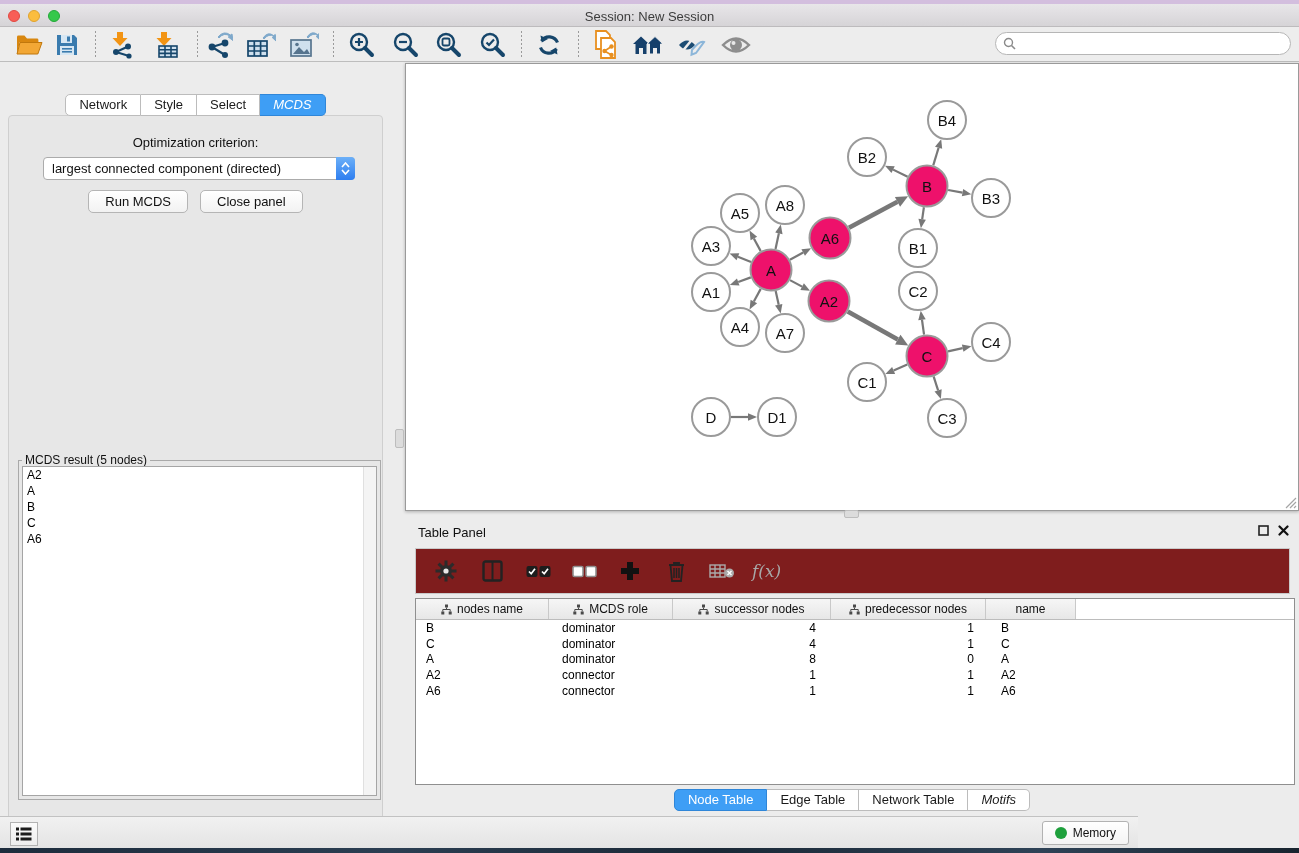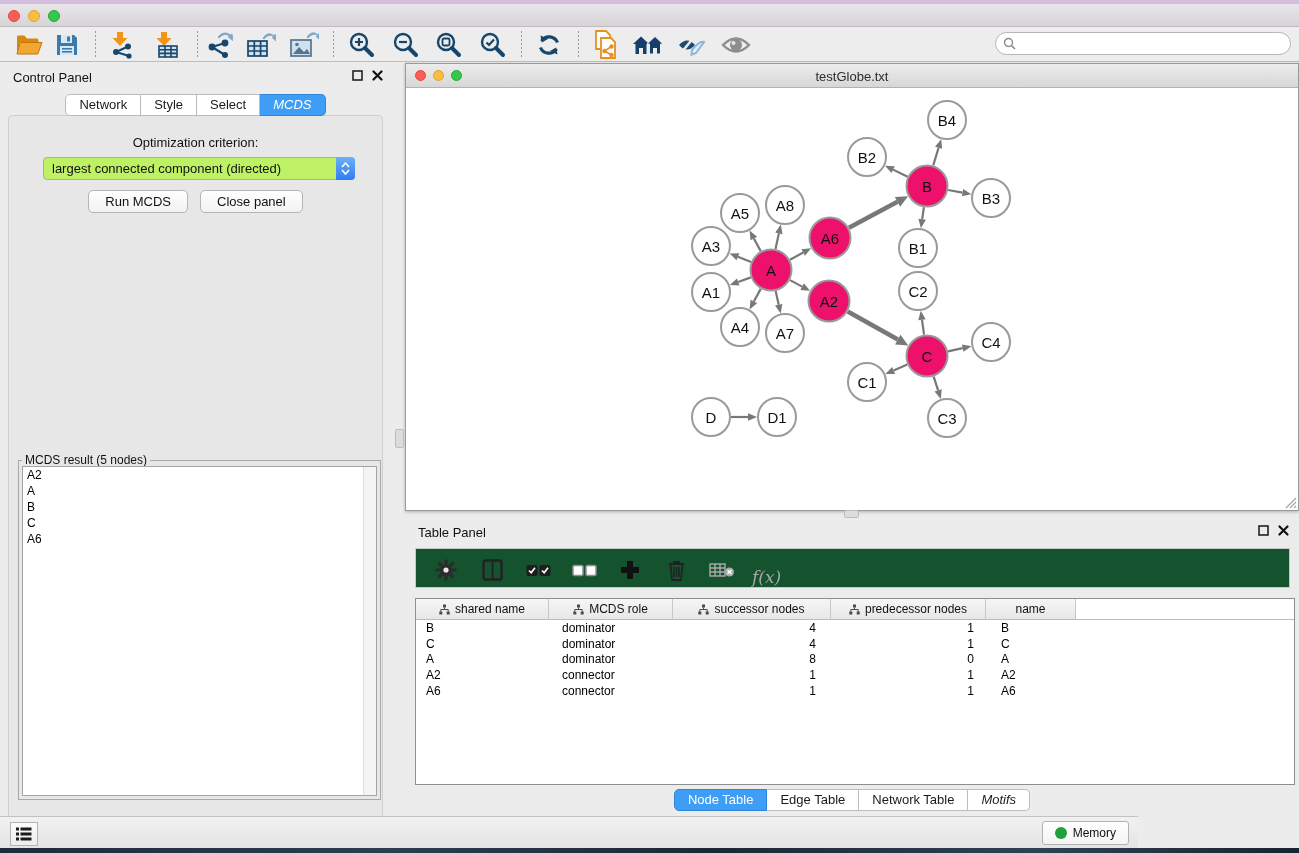--- a/index.html
+++ b/index.html
@@ -43,21 +43,21 @@
   .control-panel .cp-content { height:751px; }
   .cp-inner { position:relative; width:100%; height:100%;padding-left:35px; }
   .tabs-row { position:absolute; left:0; top:31px; width:391px; display:flex; justify-content:center; z-index:3; }
   .tabgroup { display:flex; }
   .tab { font-size:13px; color:#1a1a1a; background:#fff; border:1px solid #bcbcbc; border-left:none;
     padding:3px 13px 4px 13px; height:22px; display:flex; align-items:center; }
   .tab:first-child { border-left:1px solid #bcbcbc; border-radius:5px 0 0 5px; }
   .tab:last-child { border-radius:0 5px 5px 0;font-style:italic; }
   .tab.active { background:#3e9ef5; border-color:#2f86d8; color:#fff; }
   .opt-label { position:absolute; left:0; top:70px; width:100%; text-align:center; font-size:13px; color:#111; }
-  .dropdown { position:absolute; left:35px; top:93px; width:312px; height:23px; background:#bef264;
+  .dropdown { position:absolute; left:35px; top:93px; width:312px; height:23px; background:#ffffff;
     border:1px solid #ababab; border-radius:4px; display:flex; align-items:center; }
   .dropdown .dval { flex:1; font-size:13px; color:#111; padding-left:8px; white-space:nowrap; overflow:hidden; }
   .dropdown .stepper { width:19px; height:23px; margin-right:-1px; border-radius:0 4px 4px 0;
     background:linear-gradient(#6cb0f8,#2e7ef0); display:flex; flex-direction:column; align-items:center; justify-content:center; gap:1px; }
   .cp-buttons { position:absolute; left:0; top:126px; width:100%; display:flex; justify-content:center; gap:12px; }
   .mac-btn { font-family:"Liberation Sans",sans-serif; font-size:13px; color:#111; background:linear-gradient(#ffffff,#f2f2f2);
     border:1px solid #b5b5b5; border-radius:5px; padding:3px 16px 4px 16px; height:23px; }
   .result-fieldset { position:absolute; left:10px; top:396px; width:354px; height:341px;
     border:1px solid #a9a9a9; background:#e7e7e7;text-decoration:underline; }
   .result-legend { position:absolute; left:3px; top:-8px; background:#e7e7e7; font-size:12px; color:#111; padding:0 3px; }
@@ -77,22 +77,22 @@
   .resize-grip { position:absolute; right:1px; bottom:1px; width:13px; height:13px; }
 
   
   .vsplit-handle { position:absolute; left:395px; top:429px; width:9px; height:19px;
     background:#dcdcdc; border:1px solid #bdbdbd; border-radius:2px; }
   .hsplit-handle { position:absolute; left:844px; top:510px; width:15px; height:8px;
     background:#dcdcdc; border:1px solid #bdbdbd; border-radius:2px; }
 
   
   .table-panel { position:absolute; left:405px; top:518px; width:894px; height:297px; background:#ececec; }
-  .tp-toolbar { position:absolute; left:10px; top:30px; width:875px; height:40px; background:#14532d;
-    border:1px solid #c9c9c9; display:flex; align-items:flex-end; gap:14px; padding-left:14px; }
+  .tp-toolbar { position:absolute; left:10px; top:30px; width:875px; height:46px; background:#7f1d1d;
+    border:1px solid #c9c9c9; display:flex; align-items:center; gap:14px; padding-left:14px; }
   .tp-ibtn { background:none; border:none; width:32px; height:34px; display:flex; align-items:center; justify-content:center; }
   .fx-label { font-family:"DejaVu Serif", serif; font-style:italic; font-size:17px; color:#a8a8a8; }
   .data-table { position:absolute; left:10px; top:80px; width:880px; height:187px; background:#fff; border:1px solid #8f8f8f; overflow:hidden; }
   .thead { display:flex; height:21px; border-bottom:1px solid #bcbcbc; }
   .th { background:linear-gradient(#f6f6f6,#e7e7e7); border-right:1px solid #c9c9c9; display:flex;
     align-items:center; justify-content:center; gap:5px; font-size:12px; color:#111; }
   .th:last-child { }
   .th-pad { flex:1; background:#fff; border-right:none; }
   .trow { display:flex; height:15.8px; align-items:center; }
   .td { font-size:12px; color:#000; overflow:hidden; white-space:nowrap; }
@@ -119,20 +119,21 @@
 
 <div id="root">
 
   <div class="titlebar">
     <div class="purple-strip"></div>
     <div class="traffic" style="top:10px;">
       <div class="tl red"></div>
       <div class="tl yellow"></div>
       <div class="tl green"></div>
     </div>
+    <div class="wtitle" style="top:9px;">Session: New Session</div>
   </div>
 
   <div class="toolbar">
     <button class="tbtn" style="left:11px">
       <svg width="28" height="24" viewBox="0 0 28 24">
         <path d="M2 21 V4 q0-1.4 1.4-1.4 h6 l2.6 3 h10 q1.4 0 1.4 1.4 V9 H4.8 Z" fill="#d88710"></path>
         <path d="M5 9.5 H27 L22.8 21 H2 Z" fill="#f2a735" stroke="#c0770c" stroke-width="1"></path>
       </svg>
     </button>
     <button class="tbtn" style="left:49px">
@@ -271,31 +272,20 @@
     <div class="searchbox">
       <svg width="13" height="13" viewBox="0 0 13 13">
         <circle cx="5.5" cy="5.5" r="4" fill="none" stroke="#8a8a8a" stroke-width="1.4"></circle>
         <path d="M8.5 8.5 L12 12" stroke="#8a8a8a" stroke-width="1.6"></path>
       </svg>
       <input type="text" placeholder="" style="">
     </div>
   </div>
 
   <div class="control-panel">
-    <div class="panel-titlerow">
-      <div class="panel-title">Control Panel</div>
-      <div class="panel-btns">
-        <svg width="11" height="11" viewBox="0 0 11 11">
-          <rect x="1" y="1" width="9" height="9" fill="none" stroke="#222" stroke-width="1.6"></rect>
-        </svg>
-        <svg width="11" height="11" viewBox="0 0 11 11">
-          <path d="M1.5 1.5 L9.5 9.5 M9.5 1.5 L1.5 9.5" stroke="#111" stroke-width="2.2" stroke-linecap="round"></path>
-        </svg>
-      </div>
-    </div>
     <div class="cp-content" style="top:52px;height:751px;max-height:751px;"></div>
     <div class="cp-inner" style="position:absolute;left:0;top:0;width:391px;height:752px;">
       <div class="tabs-row">
         <div class="tabgroup" id="cp-tabgroup">
             <div class="tab">Network</div>
             <div class="tab">Style</div>
             <div class="tab">Select</div>
             <div class="tab active">MCDS</div>
           </div>
       </div>
@@ -323,28 +313,20 @@
             <div class="result-item">A</div>
             <div class="result-item">B</div>
             <div class="result-item">C</div>
             <div class="result-item">A6</div>
           </div>
       </div>
     </div>
   </div>
 
   <div class="net-window">
-    <div class="net-titlebar">
-      <div class="traffic">
-        <div class="tl red"></div>
-        <div class="tl yellow"></div>
-        <div class="tl green"></div>
-      </div>
-      <div class="net-title">testGlobe.txt</div>
-    </div>
     <div class="net-canvas">
       <svg id="graph-svg" width="892" height="422">
           <line x1="344.8141592084379" y1="189.4014749569061" x2="332.22741316071165" y2="194.01661517440573" stroke="#787878" stroke-width="2.2"></line>
           <polygon points="323.77752631773217,197.11490701683152 330.93645822636756,190.49582898983095 333.51836809505573,197.5374013589805" fill="#787878"></polygon>
           <line x1="345.0377511459669" y1="174.01510045838677" x2="331.9258240356725" y2="168.770329614269" stroke="#787878" stroke-width="2.2"></line>
           <polygon points="323.5695338177052,165.42781352708207 333.3185390720004,165.28854202344928 330.5331089993446,172.25211720508872" fill="#787878"></polygon>
           <line x1="354.7279031414353" y1="200.8874039012318" x2="347.8553864603896" y2="213.52396683089665" stroke="#787878" stroke-width="2.2"></line>
           <polygon points="343.5554389381997,221.43032195234252 344.5610718264538,211.7323220299842 351.14970109432534,215.3156116318091" fill="#787878"></polygon>
           <line x1="354.7279031414353" y1="163.1125960987682" x2="347.8553864603896" y2="150.47603316910335" stroke="#787878" stroke-width="2.2"></line>
           <polygon points="343.5554389381997,142.56967804765748 351.14970109432534,148.6843883681909 344.5610718264538,152.2676779700158" fill="#787878"></polygon>
@@ -550,21 +532,21 @@
 
     <div class="data-table">
       <div class="thead" id="table-head">
           <div class="th" style="width: 133px;">
             <svg width="11" height="11" viewBox="0 0 11 11">
               <rect x="4" y="0.5" width="3" height="3" fill="#4a4a4a"></rect>
               <path d="M5.5 3.5 V5.5 M1.8 5.5 H9.2 M1.8 5.5 V7.5 M9.2 5.5 V7.5" stroke="#4a4a4a" stroke-width="1" fill="none"></path>
               <rect x="0.3" y="7.5" width="3" height="3" fill="#4a4a4a"></rect>
               <rect x="7.7" y="7.5" width="3" height="3" fill="#4a4a4a"></rect>
             </svg>
-            <span>shared name</span>
+            <span>nodes name</span>
           </div>
           <div class="th" style="width: 124px;">
             <svg width="11" height="11" viewBox="0 0 11 11">
               <rect x="4" y="0.5" width="3" height="3" fill="#4a4a4a"></rect>
               <path d="M5.5 3.5 V5.5 M1.8 5.5 H9.2 M1.8 5.5 V7.5 M9.2 5.5 V7.5" stroke="#4a4a4a" stroke-width="1" fill="none"></path>
               <rect x="0.3" y="7.5" width="3" height="3" fill="#4a4a4a"></rect>
               <rect x="7.7" y="7.5" width="3" height="3" fill="#4a4a4a"></rect>
             </svg>
             <span>MCDS role</span>
           </div>

